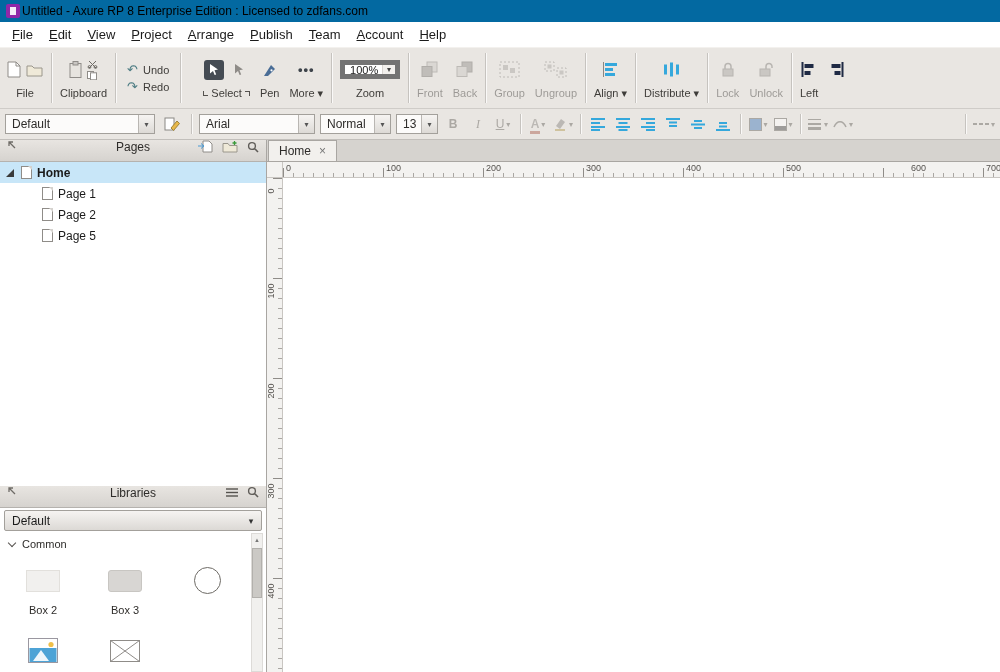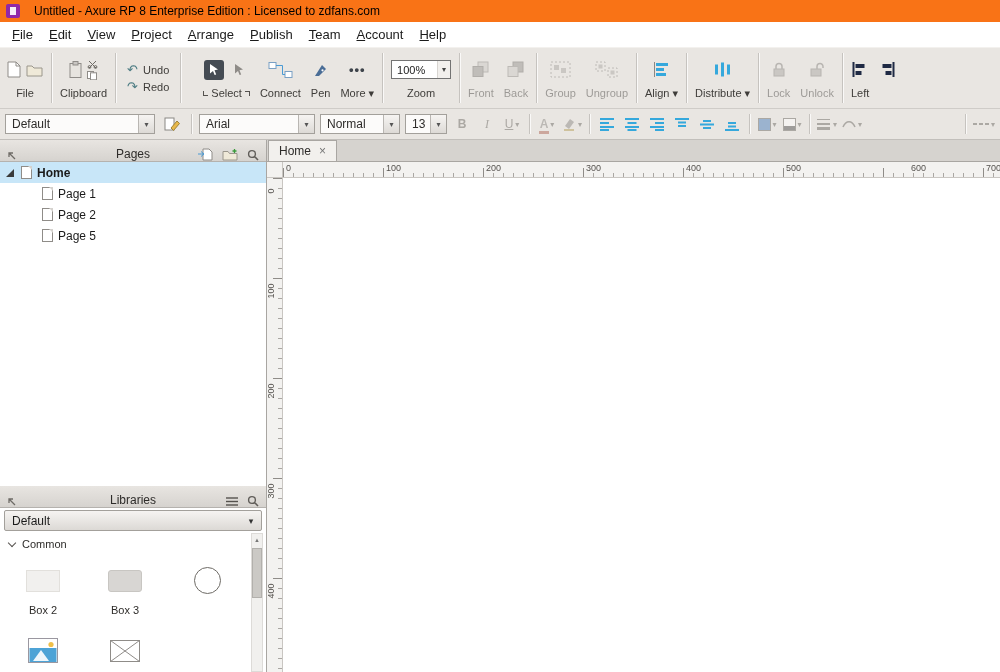--- a/index.html
+++ b/index.html
@@ -1,21 +1,21 @@
 <!DOCTYPE html>
 <html><head>
 <meta charset="utf-8">
 <style>
   *{margin:0;padding:0;box-sizing:border-box}
   body{background:#9a9a9a;font-family:"Liberation Sans",sans-serif}
   u{text-decoration:underline}
   .app{width:1000px;height:672px;background:#fff;position:relative;overflow:hidden;font-size:12px;color:#1b1b1b}
 
   
-  .titlebar{height:22px;display:flex;align-items:center;gap:14px;padding:0 6px;background:#f97316}
+  .titlebar{height:22px;display:flex;align-items:center;gap:2px;padding:0 6px;background:#0369a1}
   .app-icon{width:14px;height:14px;background:#9128a8;border-radius:2px;position:relative;flex:none}
   .app-icon::after{content:"";position:absolute;left:4px;top:3px;right:4px;bottom:3px;background:#fff;opacity:.92}
   .title-text{font-size:12px;color:#000;white-space:nowrap}
 
   
   .menubar{height:25px;display:flex;align-items:center;padding-left:4px;background:#fff}
   .menu-item{padding:3px 8px;font-size:13px;cursor:default}
 
   
   .toolbar{height:62px;background:#e9e6e2;border-top:1px solid #f3f1ee;border-bottom:1px solid #cfccc8;display:flex;align-items:stretch;padding:0 2px;overflow:hidden}
@@ -25,21 +25,21 @@
   .tdiv{width:1px;flex:none;background:#c6c3bf;box-shadow:1px 0 0 rgba(255,255,255,.75);margin:5px 3px}
   .disabled{opacity:.45}
   .ur-group{display:flex;flex-direction:column;justify-content:center;gap:5px;padding:0 8px}
   .ur-row{display:flex;align-items:center;gap:5px;font-size:11px;color:#3e3c39}
   .ur-arrow{color:#4e7d84;font-size:13px;line-height:10px}
   .selbtn-dark{width:20px;height:20px;background:#454c54;border-radius:3px;display:flex;align-items:center;justify-content:center}
   .selbtn-light{width:20px;height:20px;display:flex;align-items:center;justify-content:center}
   .corner-l{width:5px;height:5px;border-left:1px solid #55524e;border-bottom:1px solid #55524e;display:inline-block}
   .corner-r{width:5px;height:5px;border-right:1px solid #55524e;border-top:1px solid #55524e;display:inline-block}
   .dots{font-weight:bold;color:#3e444b;font-size:13px;letter-spacing:1px}
-  .zoom-box{width:60px;height:19px;background:#fff;border:1px solid #737373;display:flex;align-items:center;font-size:11px;padding-left:5px}
+  .zoom-box{width:60px;height:19px;background:#fff;border:5px solid #737373;display:flex;align-items:center;font-size:11px;padding-left:5px}
   .zoom-box .zarrow{margin-left:auto;font-size:8px;color:#444;padding:0 4px;align-self:stretch;display:flex;align-items:center;background:#f2f0ed;border-left:1px solid #d8d5d1}
   .sel-gap{margin-left:14px}
 
   
   .formatbar{height:31px;background:#e9e6e2;border-bottom:1px solid #c2bfbb;display:flex;align-items:center;padding:0 5px;gap:5px;overflow:hidden}
   .combo{height:20px;background:#fcfbfa;border:1px solid #a3a09b;display:flex;align-items:center;padding-left:6px;font-size:12px;color:#2e2c2a;flex:none}
   .combo .carrow{margin-left:auto;align-self:stretch;width:16px;display:flex;align-items:center;justify-content:center;font-size:8px;color:#555;background:linear-gradient(#f6f4f2,#dddad6);border-left:1px solid #b9b6b2}
   .fbtn{height:20px;min-width:20px;display:flex;align-items:center;justify-content:center;font-size:12px;flex:none;gap:2px}
   .fdiv{width:1px;height:20px;background:#c6c3bf;box-shadow:1px 0 0 rgba(255,255,255,.75);flex:none;margin:0 2px}
   .dis{opacity:.5}
@@ -50,21 +50,21 @@
   .a-letter{font-weight:bold;color:#8f8c88;position:relative;line-height:12px}
   .a-letter::after{content:"";position:absolute;left:-1px;right:-1px;bottom:-4px;height:3px;background:#b06a5a}
   .swatch-fill{width:13px;height:13px;background:#4f81bd;border:1px solid #6e6b66}
   .swatch-line{width:13px;height:13px;background:#fff;border:1px solid #6e6b66;box-shadow:inset 0 -4px 0 #555}
   .sbtn{width:24px;height:20px;display:flex;align-items:center;justify-content:center;border:1px solid transparent}
   .push-right{margin-left:auto}
 
   
   .content{display:flex;height:532px}
   .left-col{width:267px;flex:none;border-right:1px solid #a9a6a2;display:flex;flex-direction:column;background:#fff}
-  .panel-header{height:22px;background:linear-gradient(#e8e5e1,#d6d3cf);border-bottom:1px solid #b5b2ae;display:flex;align-items:flex-end;padding:0 7px;position:relative;flex:none}
+  .panel-header{height:22px;background:linear-gradient(#e8e5e1,#d6d3cf);border-bottom:1px solid #b5b2ae;display:flex;align-items:flex-start;padding:0 7px;position:relative;flex:none}
   .panel-title{position:absolute;left:0;right:0;text-align:center;font-size:12px;color:#2e2c2a;pointer-events:none}
   .ph-left{display:flex;gap:4px;z-index:1;align-items:center}
   .ph-right{margin-left:auto;display:flex;gap:9px;align-items:center;z-index:1}
   .hicon{display:flex;align-items:center;justify-content:center}
 
   .pages-tree{height:324px;background:#fff;overflow:hidden}
   .tree-row{height:21px;display:flex;align-items:center;gap:5px;padding-left:6px;font-size:12px;color:#1b1b1b}
   .tree-row.selected{background:#c8e6f8}
   .tree-row.selected .tree-label{font-weight:bold}
   .tree-row.child{padding-left:42px}
@@ -203,32 +203,20 @@
             </svg>
           </span>
       </div>
       <div class="tlabel">
         <span class="corner-l"></span>
         <span>Select</span>
         <span class="corner-r"></span>
       </div>
     </div>
 
-    <div class="tgroup">
-      <div class="ticons">
-        <span class="hicon">
-            <svg width="25" height="18">
-              <rect x="1" y="1.5" width="7" height="6" fill="#fff" stroke="#7aa0c4"></rect>
-              <rect x="17" y="10.5" width="7" height="6" fill="#fff" stroke="#7aa0c4"></rect>
-              <path d="M8 4.5 h6.5 v9 h2.5" fill="none" stroke="#4a9ad4"></path>
-            </svg>
-          </span>
-      </div>
-      <div class="tlabel">Connect</div>
-    </div>
 
     <div class="tgroup">
       <div class="ticons">
         <span class="hicon">
             <svg width="16" height="16">
               <path d="M2 14 L9 3 L13 7 L6 14 Z" fill="#4a6d96"></path>
               <circle cx="9.5" cy="8.3" r="1.1" fill="#fff"></circle>
             </svg>
           </span>
       </div>
@@ -397,21 +385,21 @@
             <path d="M7 11 L13 4 L15.5 6.5 L9.5 13.5 Z" fill="#e8b84a" stroke="#a08438"></path>
           </svg>
         </span>
     </div>
     <div class="fdiv"></div>
 
     <div class="combo" style="width:116px">
       <span>Arial</span>
       <span class="carrow">▾</span>
     </div>
-    <div class="combo" style="width:80px">
+    <div class="combo" style="width:71px">
       <span>Normal</span>
       <span class="carrow">▾</span>
     </div>
     <div class="combo" style="width:42px">
       <span>13</span>
       <span class="carrow">▾</span>
     </div>
 
     <div class="fbtn dis">
         <span class="bld">B</span>

